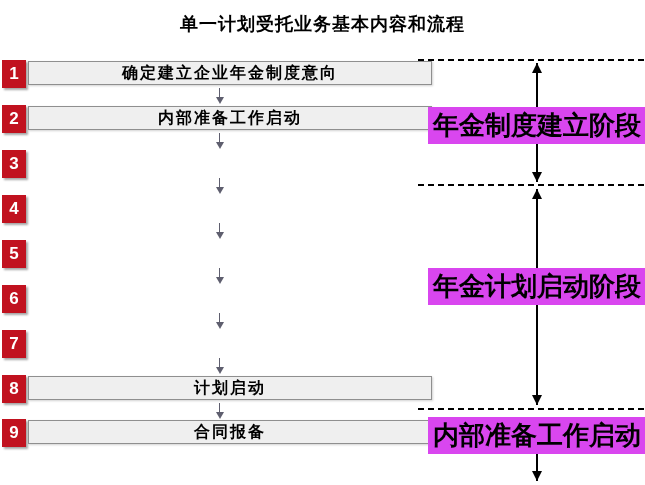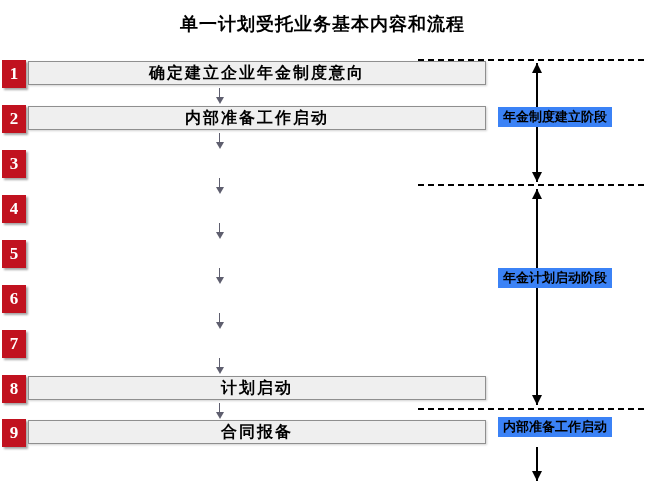--- a/index.html
+++ b/index.html
@@ -8,36 +8,36 @@
     --bar-fill:#efefef;
     --bar-border:#8f8f8f;
     --flow-arrow:#5e5e6e;
     --line-color:#000000;
     --text-color:#000000;
   }
   html,body{margin:0;padding:0;background:#fff;}
   .canvas{
     position:relative;width:645px;height:485px;background:#ffffff;
     overflow:hidden;
-    font-family:Liberation Serif, serif;
+    font-family:Liberation Sans, sans-serif;
     color:var(--text-color);
   }
   .title{
     position:absolute;top:12px;left:0;width:645px;text-align:center;
     font-size:18px;font-weight:bold;letter-spacing:1px;
   }
   .row{position:absolute;left:0;width:645px;height:45px;}
   .num{
     position:absolute;left:2px;top:0;width:24px;height:28px;
     background:var(--step-number-bg);color:var(--step-number-text);
     font-size:17px;font-weight:bold;text-align:center;line-height:28px;
     box-shadow:2px 2px 2px rgba(0,0,0,0.35);
   }
   .bar{
-    position:absolute;left:28px;top:1px;width:458px;height:24px;
+    position:absolute;left:28px;top:1px;width:404px;height:24px;
     background:var(--bar-fill);border:1px solid var(--bar-border);
     box-sizing:border-box;box-shadow:1px 1px 2px rgba(0,0,0,0.18);
     display:flex;align-items:center;justify-content:center;
   }
   .bar-label{font-size:16px;font-weight:bold;letter-spacing:2px;white-space:nowrap;}
   .flow-arrow{
     position:absolute;left:219px;top:28px;width:1px;height:9px;
     background:var(--flow-arrow);
   }
   .flow-arrow::after{
@@ -57,22 +57,22 @@
     content:'';position:absolute;top:0;left:-4px;width:0;height:0;
     border-left:5px solid transparent;border-right:5px solid transparent;
     border-bottom:10px solid var(--line-color);
   }
   .varrow-down::after{
     content:'';position:absolute;bottom:0;left:-4px;width:0;height:0;
     border-left:5px solid transparent;border-right:5px solid transparent;
     border-top:10px solid var(--line-color);
   }
   .phase-label{
-    position:absolute;left:555px;transform:translateX(-50%);
-    background:#3b82f6;padding:1px 5px;font-size:13px;font-weight:bold;
+    position:absolute;left:537px;transform:translateX(-50%);
+    background:#d946ef;padding:1px 5px;font-size:26px;font-weight:bold;
     white-space:nowrap;z-index:3;
   }
 </style>
 </head>
 <body>
 
 <div class="canvas">
 
   <div class="title">单一计划受托业务基本内容和流程</div>
 

